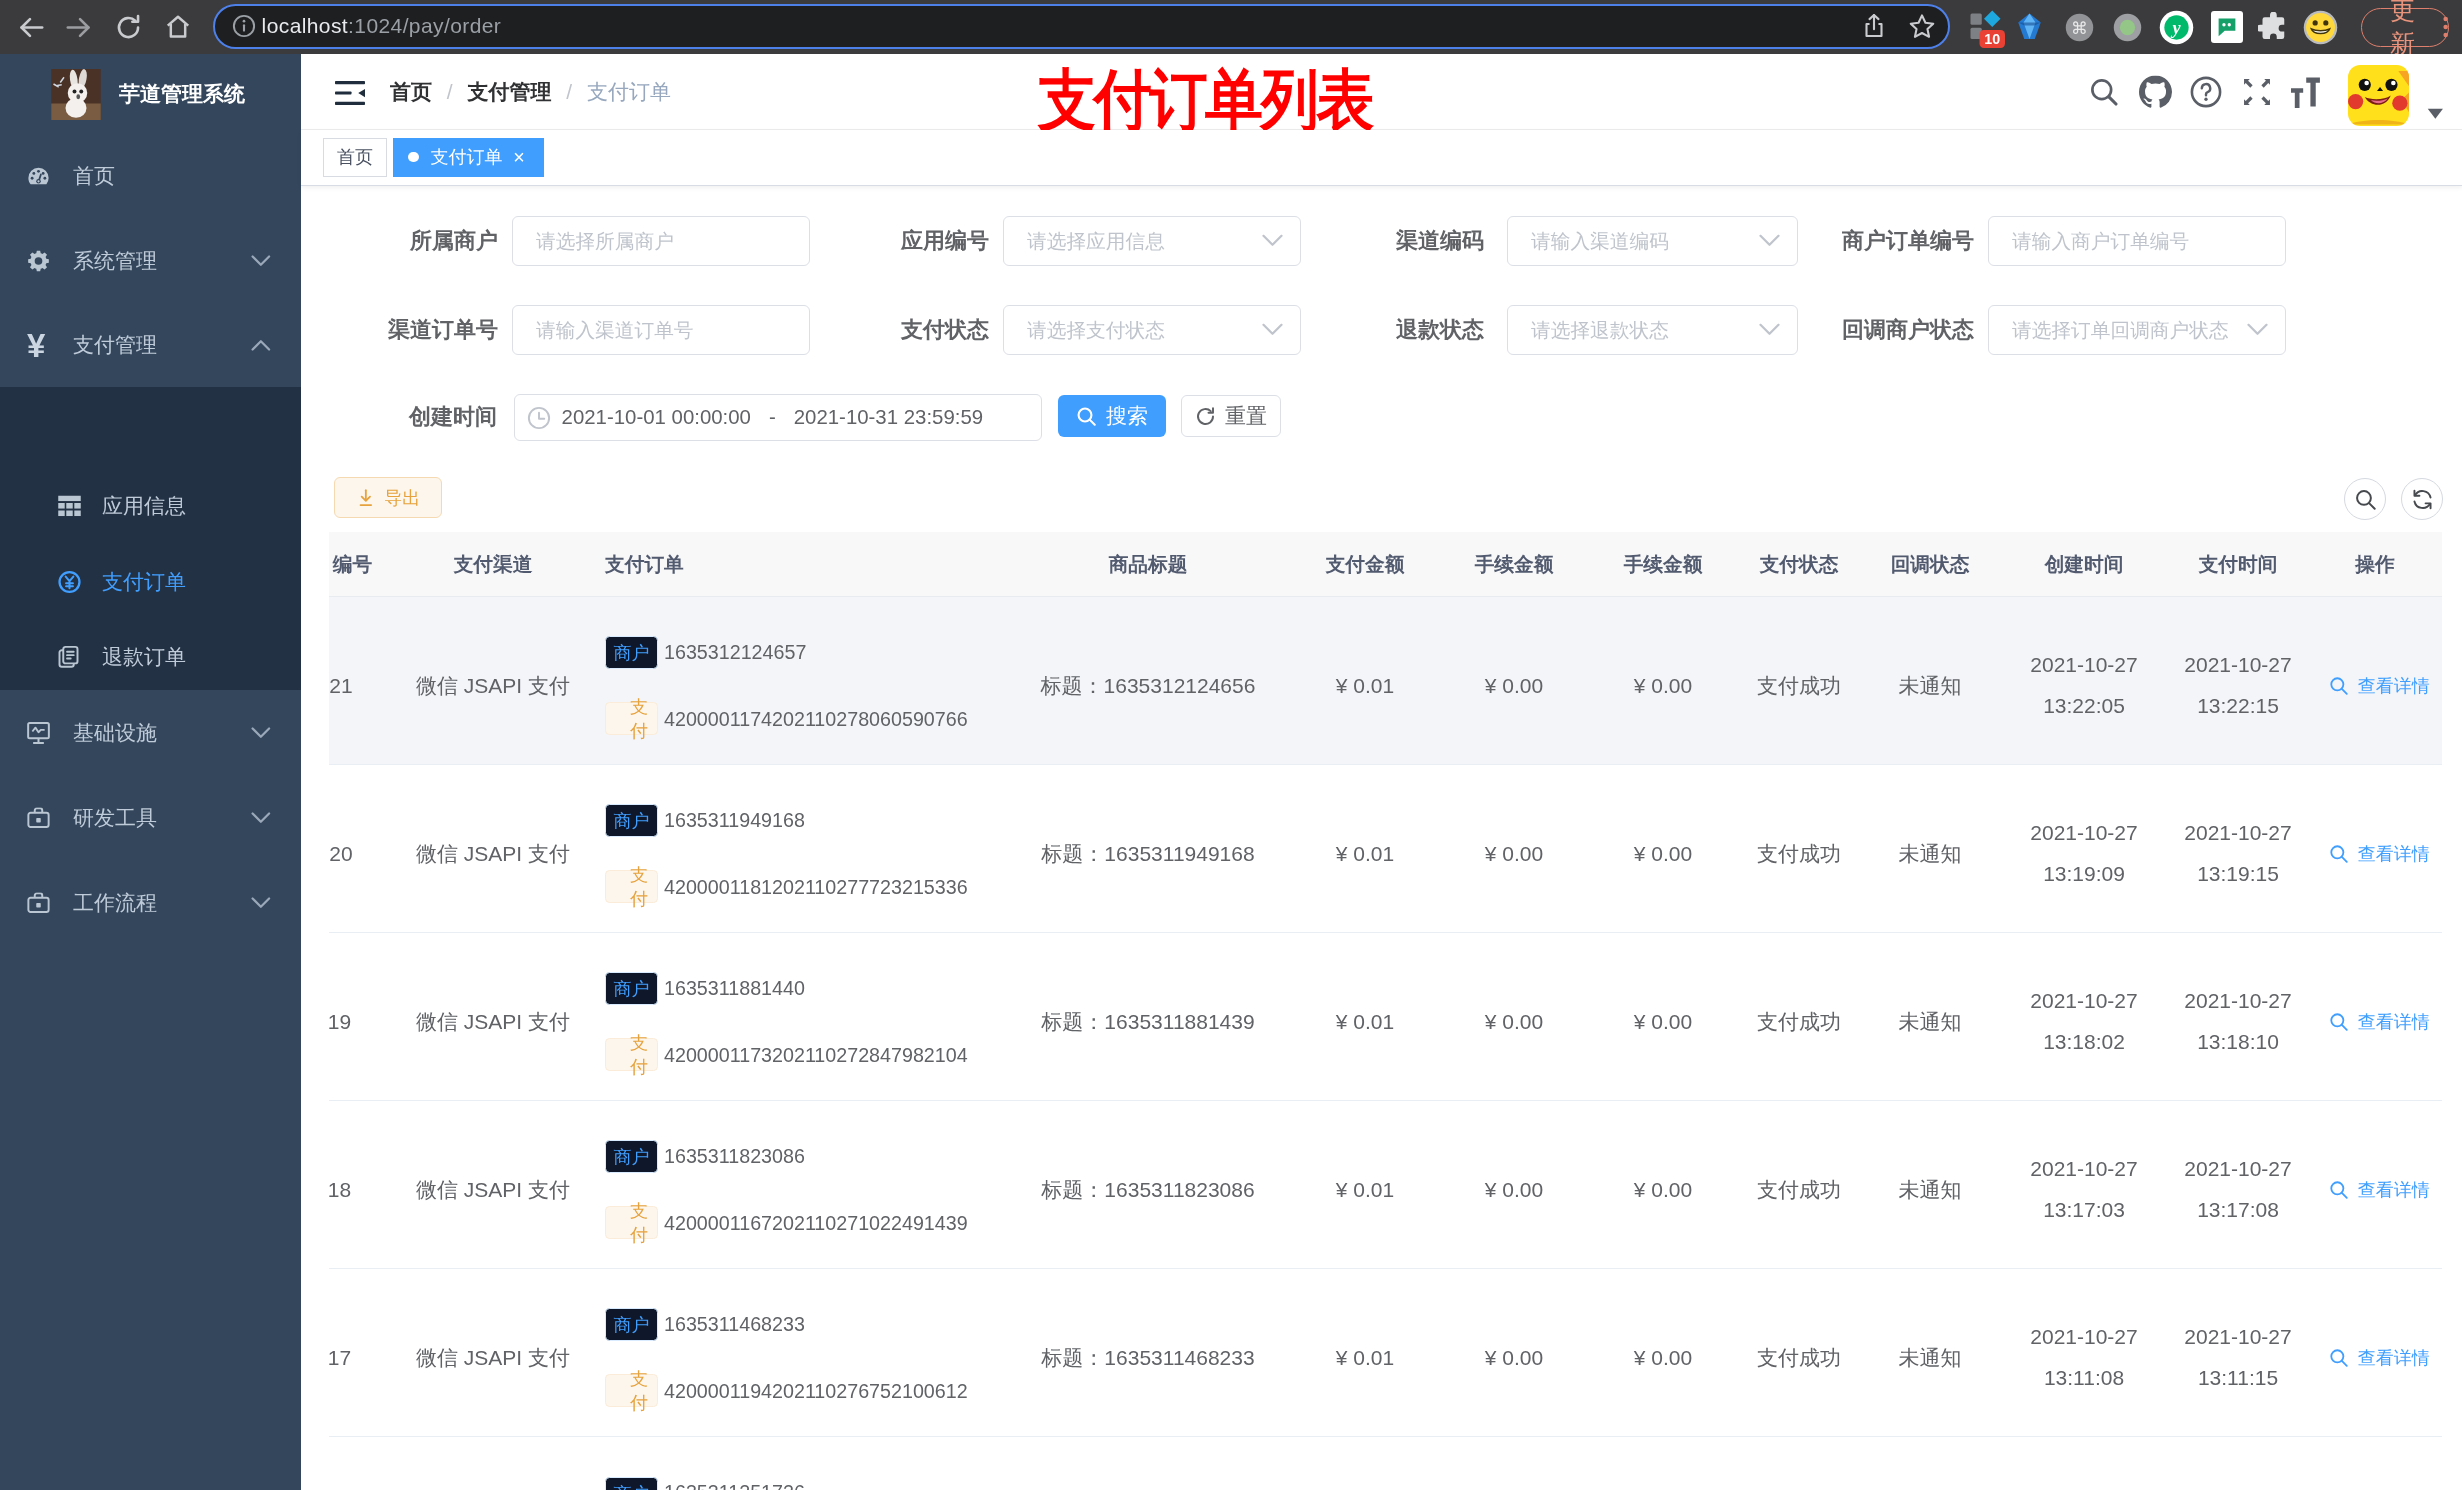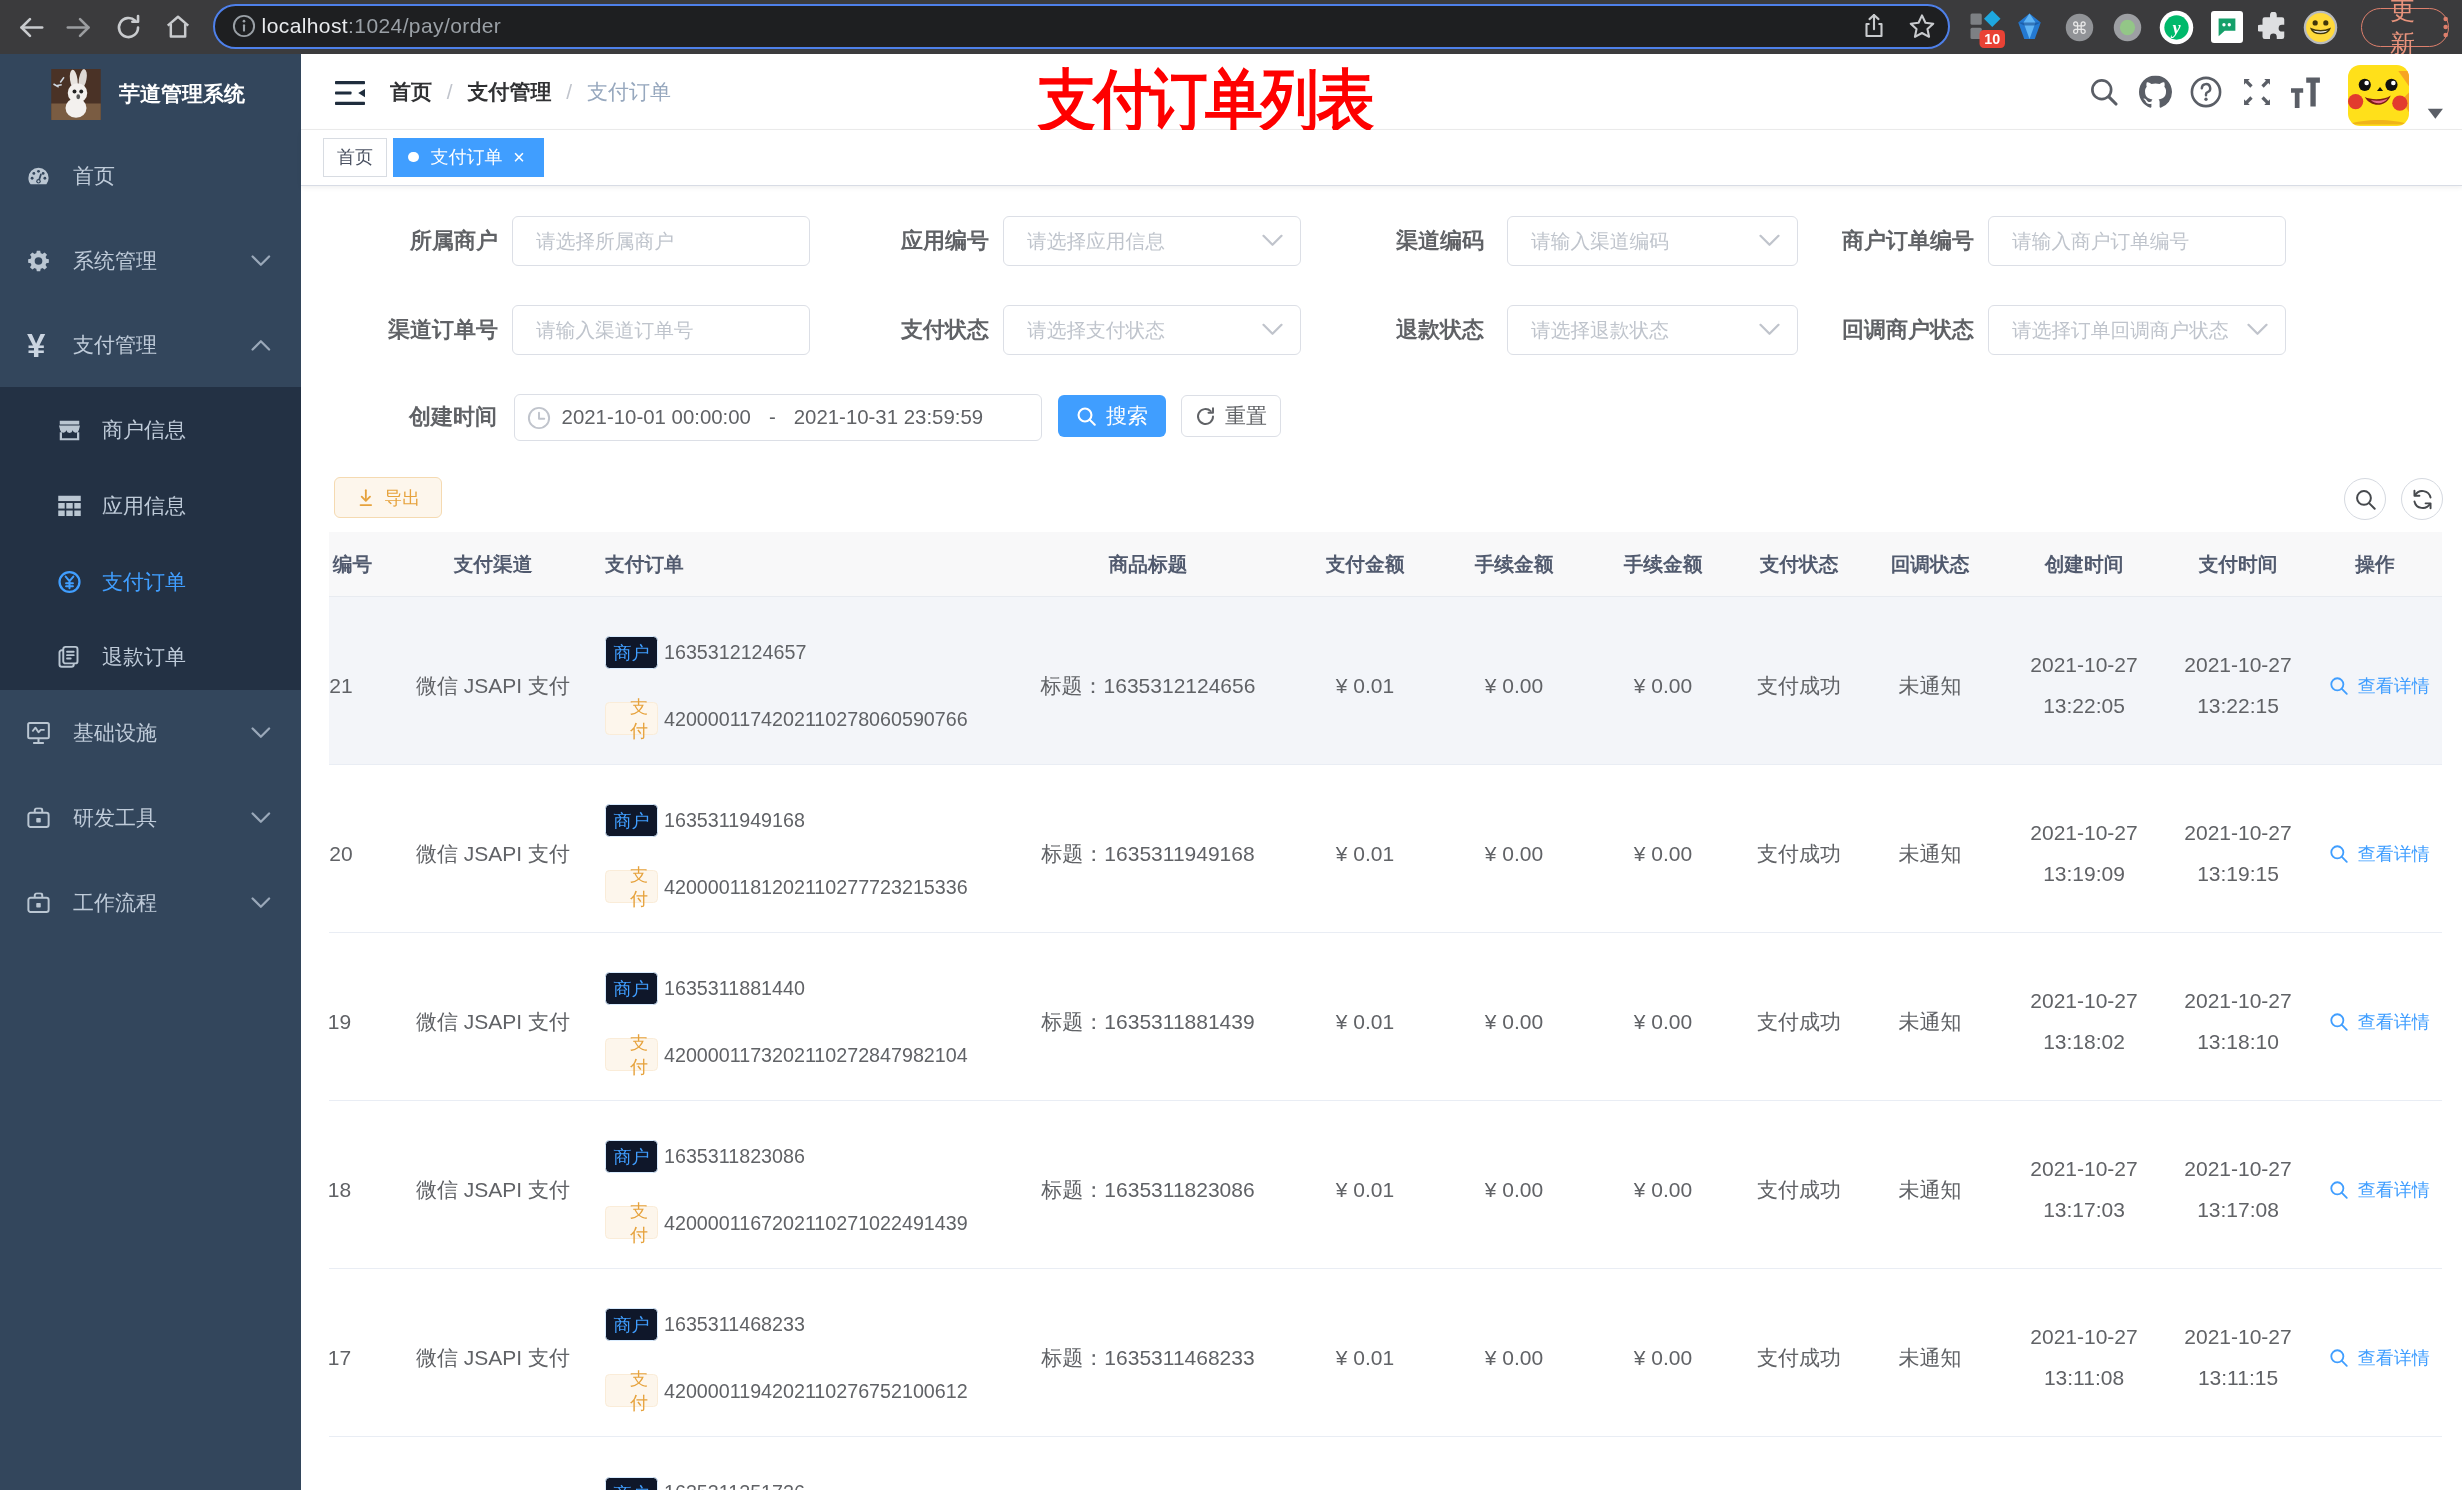--- a/index.html
+++ b/index.html
@@ -213,28 +213,20 @@
       <svg class="chev" width="19.7" height="12" viewBox="0 0 26 16">
         <path d="M2 2l11 11L24 2" stroke="#9aa8b9" stroke-width="3" fill="none" stroke-linecap="round" stroke-linejoin="round"></path>
       </svg>
     </div>
 <div class="mitem" style="top:248px;">
       <div class="ic" style="font-size:33px;font-weight:700;color:#cbd5e1;line-height:1;">¥</div>
       <span class="txt">支付管理</span>
       <svg class="chev" width="19.7" height="12" viewBox="0 0 26 16">
         <path d="M2 14L13 3l11 11" stroke="#9aa8b9" stroke-width="3" fill="none" stroke-linecap="round" stroke-linejoin="round"></path>
       </svg>
-    </div>
-<div class="mitem sitem" style="top:333px;">
-      <svg class="ic" width="23" height="21" viewBox="0 0 30 28">
-<path d="M2 1.5h26v5H2z" fill="#bac6d2"></path>
-<path d="M1 8h28l-1.5 6a4.3 4.3 0 0 1-8.4.4A4.3 4.3 0 0 1 15 18a4.3 4.3 0 0 1-4.1-3.6A4.3 4.3 0 0 1 2.5 14z" fill="#bac6d2"></path>
-<path d="M3.5 17v9.5h23V17" stroke="#bac6d2" stroke-width="3" fill="none"></path>
-      </svg>
-      <span class="txt">商户信息</span>
     </div>
 <div class="mitem sitem" style="top:409px;">
       <svg class="ic" width="23" height="21" viewBox="0 0 30 28">
 <g fill="#bac6d2">
           <rect x="0" y="0" width="30" height="7.4"></rect>
 <rect x="0" y="10" width="8.6" height="7.4"></rect>
           <rect x="10.7" y="10" width="8.6" height="7.4"></rect>
           <rect x="21.4" y="10" width="8.6" height="7.4"></rect>
 <rect x="0" y="20" width="8.6" height="7.4"></rect>
           <rect x="10.7" y="20" width="8.6" height="7.4"></rect>

